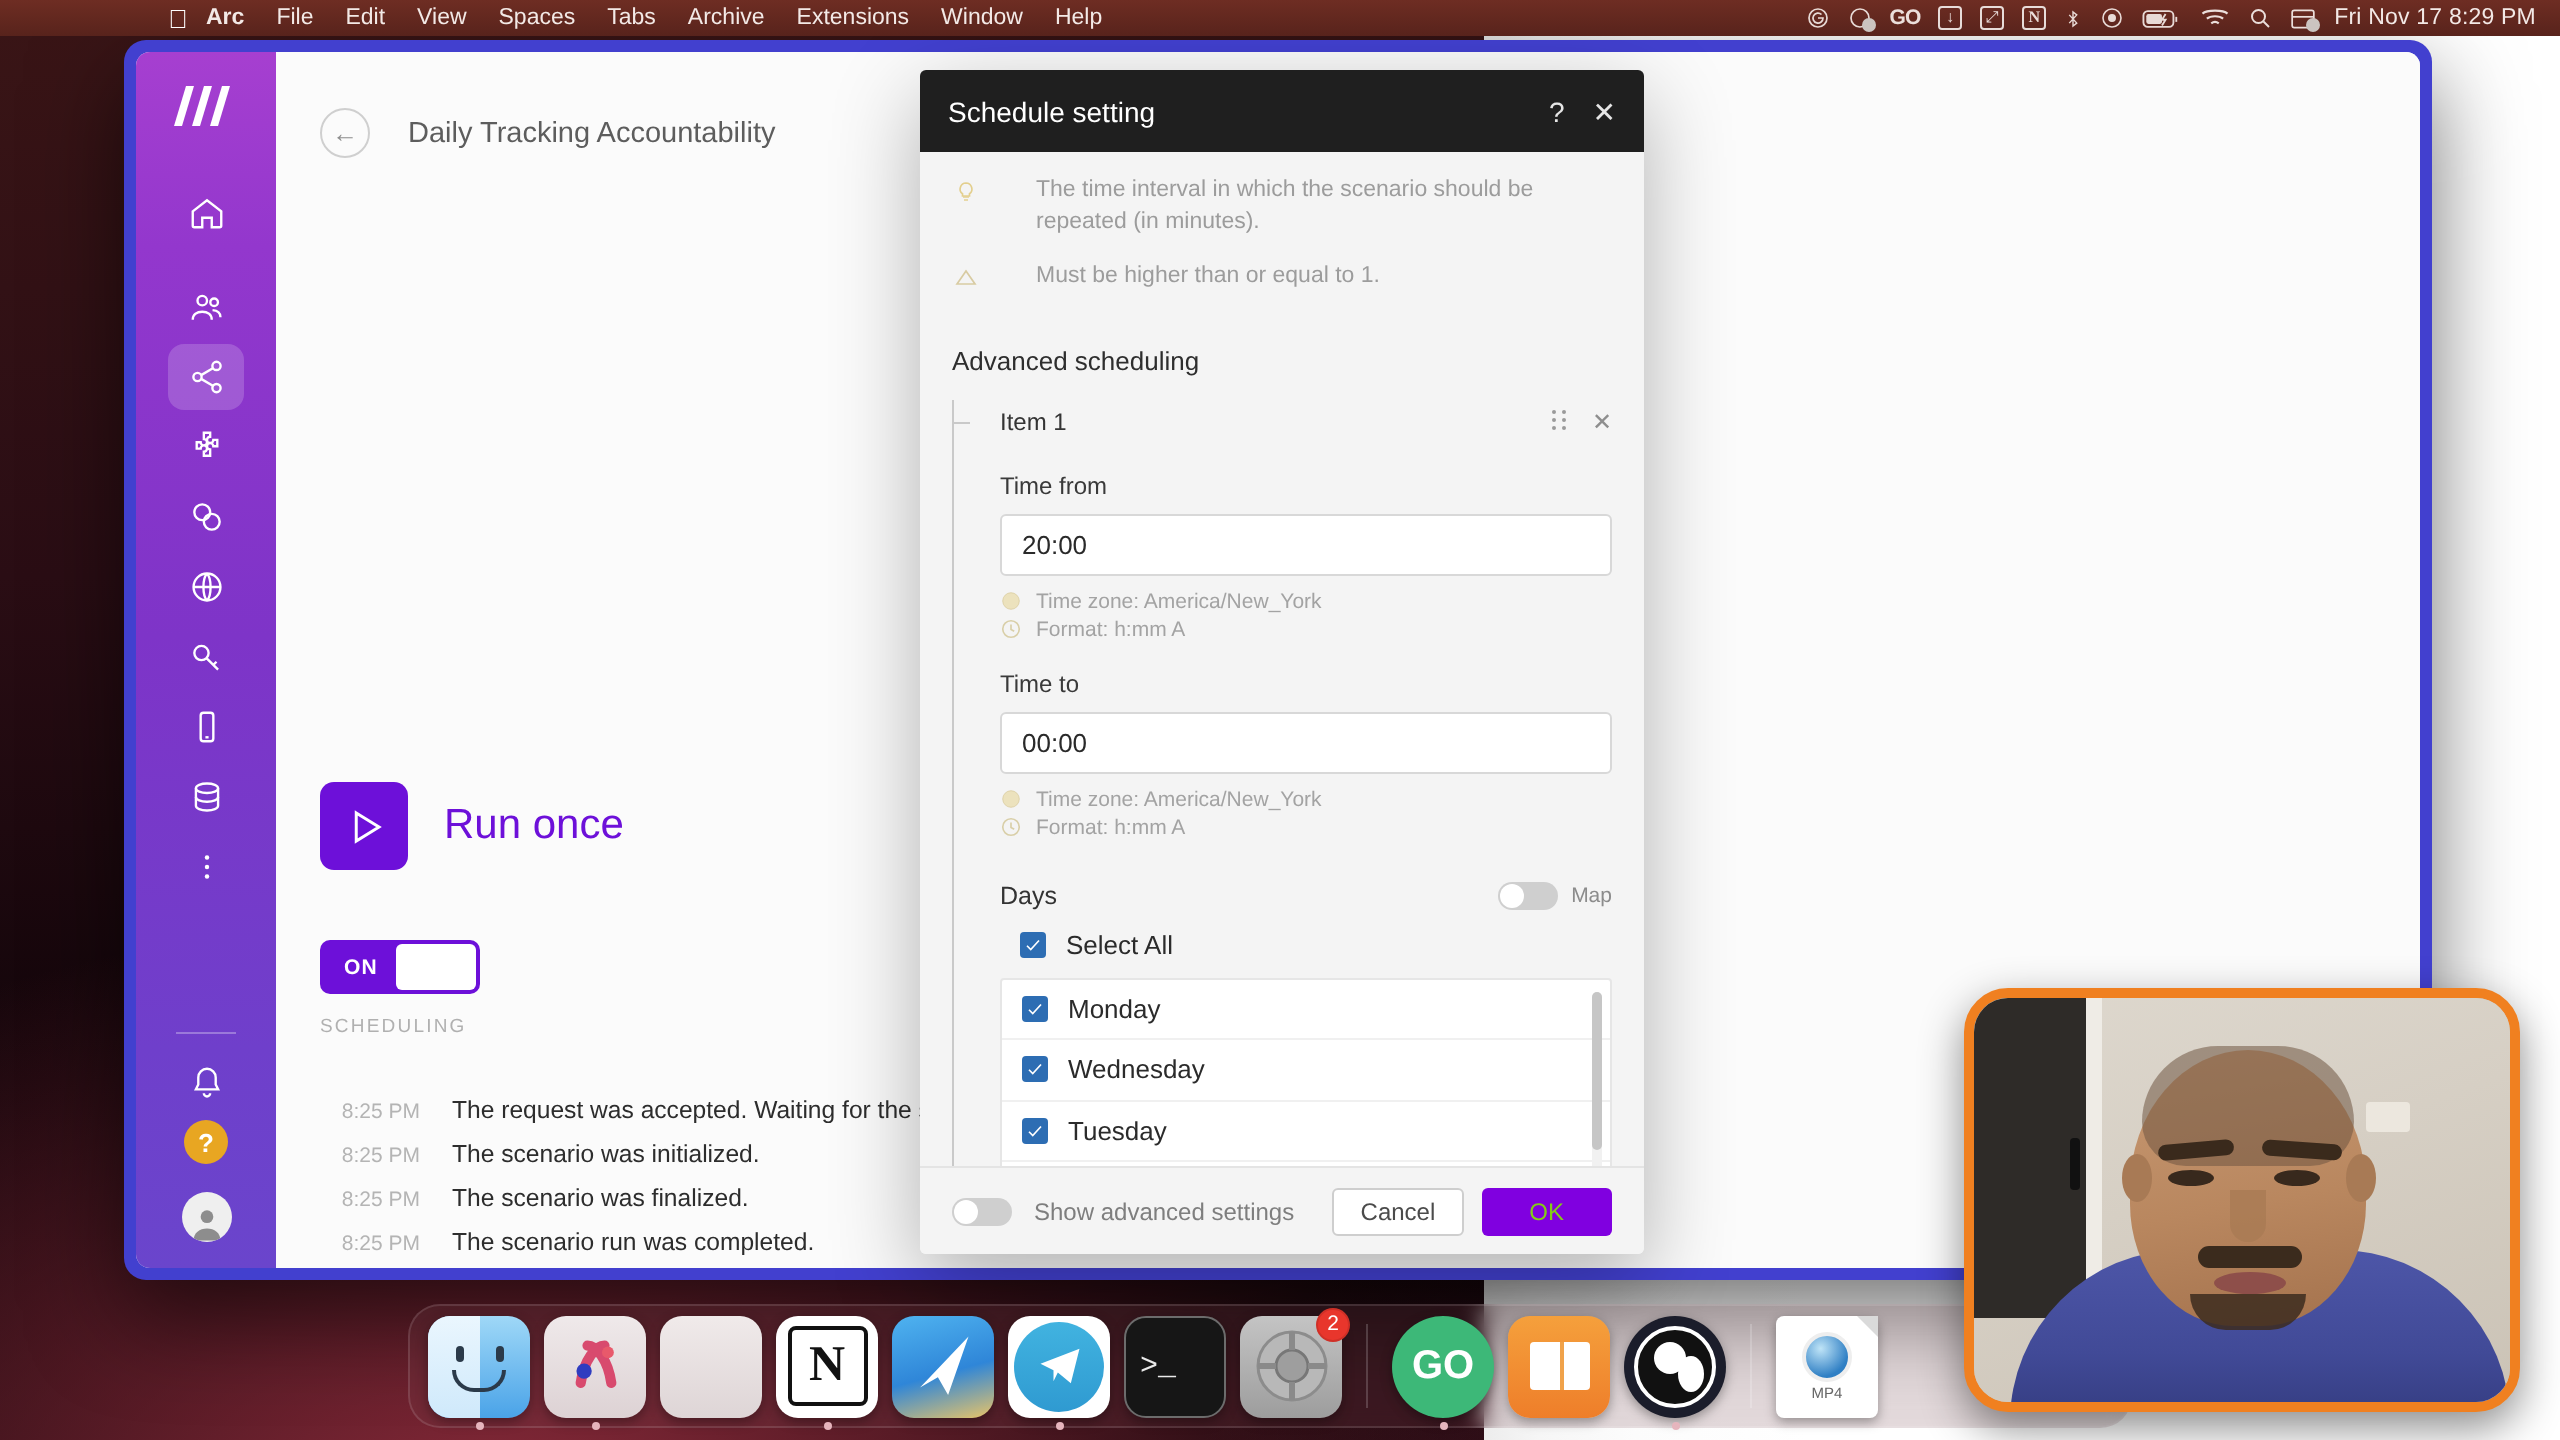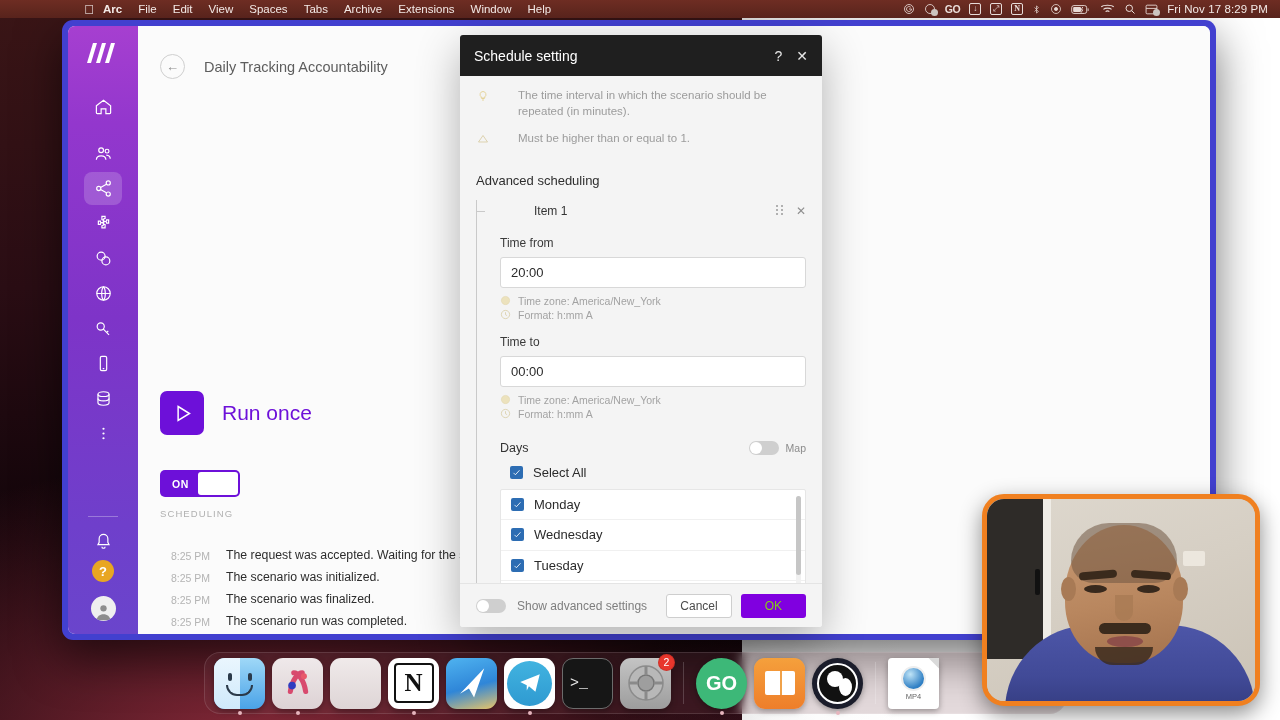--- a/index.html
+++ b/index.html
@@ -213,21 +213,21 @@
     width:12px; flex:0 0 12px; position:relative; padding-top:0;
   }
   .tree::before{
     content:""; position:absolute; left:0; top:0; bottom:14px; width:1px; background:#c9c9c9;
   }
   .tree::after{
     content:""; position:absolute; left:0; top:11px; width:9px; height:1px; background:#c9c9c9;
   }
   .item-main{ flex:1 1 auto; padding-left:12px; padding-right:16px;}
   .item-head{ display:flex; align-items:center; height:22px;}
-  .item-name{ font-size:12px; color:#343434;margin-left:34px;}
+  .item-name{ font-size:12px; color:#343434;}
   .item-head-actions{ margin-left:auto; display:flex; align-items:center; gap:12px;}
   .grip{ width:8px; height:11px; display:grid; grid-template-columns:2px 2px; grid-template-rows:2px 2px 2px; gap:2px 3px;}
   .grip i{ background:#9a9a9a; border-radius:50%; width:2px;height:2px;}
   .xmini{ color:#8e8e8e; font-size:12px; line-height:1;}
 
   .field-label{ font-size:12px; color:#3a3a3a; margin-top:14px;}
   .txt-input{
     margin-top:7px; width:100%; height:31px; background:#fff;
     border:1px solid #d8d8d8; border-radius:3px;
     font-size:13px; color:#2a2a2a; padding:0 10px;

